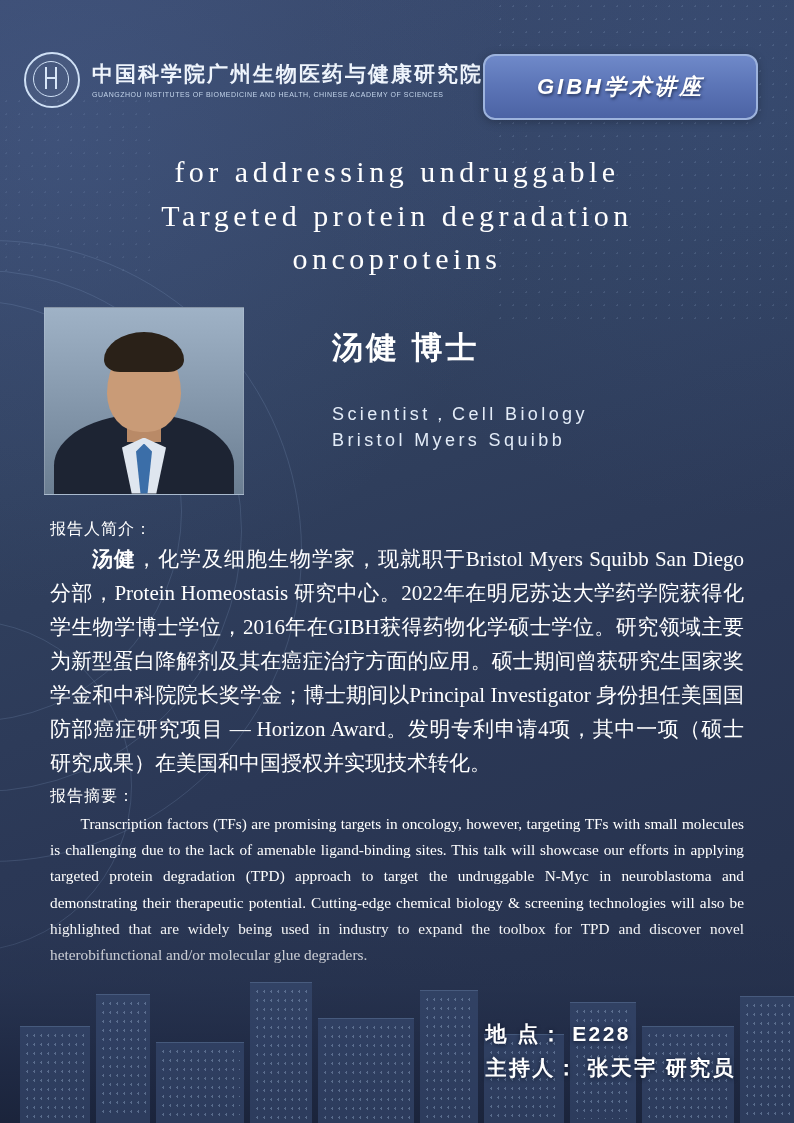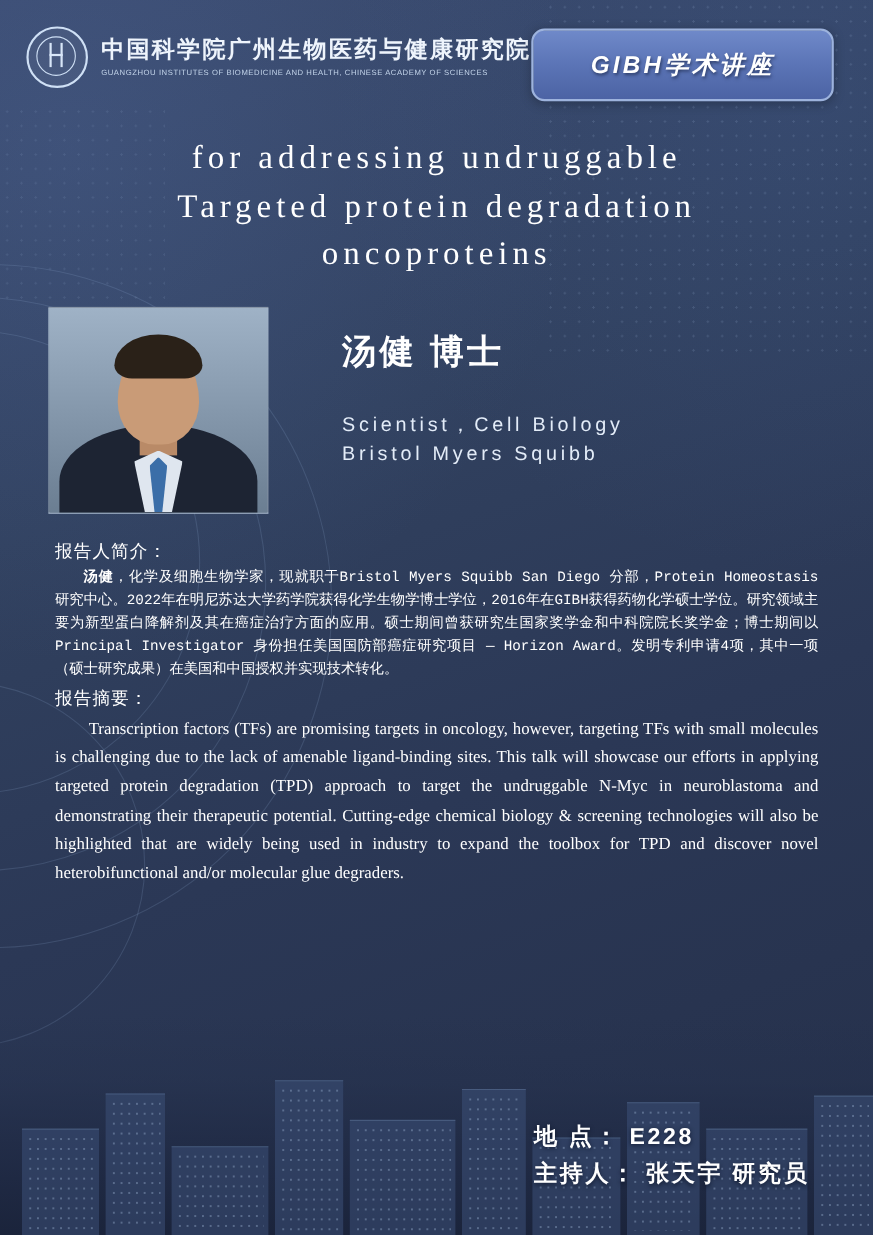--- a/index.html
+++ b/index.html
@@ -56,20 +56,21 @@
 
   
   .header {
     position: relative;
     height: 100px;
     padding: 18px 36px 0 24px;
     box-sizing: border-box;
     display: flex;
     align-items: flex-start;
     justify-content: space-between;
+    margin-top: 28px;
   }
   .brand {
     display: flex;
     align-items: center;
     gap: 12px;
     margin-top: 6px;
   }
   .logo-mark {
     width: 52px; height: 52px;
     border-radius: 50%;
@@ -207,21 +208,21 @@
     border-radius: 50% 50% 20% 20% / 70% 70% 30% 30%;
   }
   .photo .neck {
     position: absolute;
     left: 50%; bottom: 52px;
     transform: translateX(-50%);
     width: 34px; height: 24px;
     background: #b98a67;
   }
   .speaker-info {
-    margin-left: 67px;
+    margin-left: 88px;
     padding-top: 20px;
     color: #ffffff;
   }
   .speaker-name {
     font-size: 31px;
     font-weight: bold;
     letter-spacing: 3px;
     color: #ffffff;
     margin-bottom: 32px;
   }
@@ -238,22 +239,22 @@
     margin: 24px 50px 0 50px;
     color: #ffffff;
   }
   .section-label {
     font-size: 16px;
     font-weight: normal;
     letter-spacing: 1px;
     margin-bottom: 2px;
   }
   .para-cn {
-    font-family: Liberation Mono, monospace;
-    font-size: 13px;
+    font-family: Liberation Serif, serif;
+    font-size: 21px;
     line-height: 1.62;
     text-align: justify;
     text-indent: 2em;
     margin: 2px 0 6px 0;
     color: #ffffff;
   }
   .para-cn b { font-weight: bold; }
   .para-en {
     font-family: "Liberation Serif", serif;
     font-size: 15.3px;

